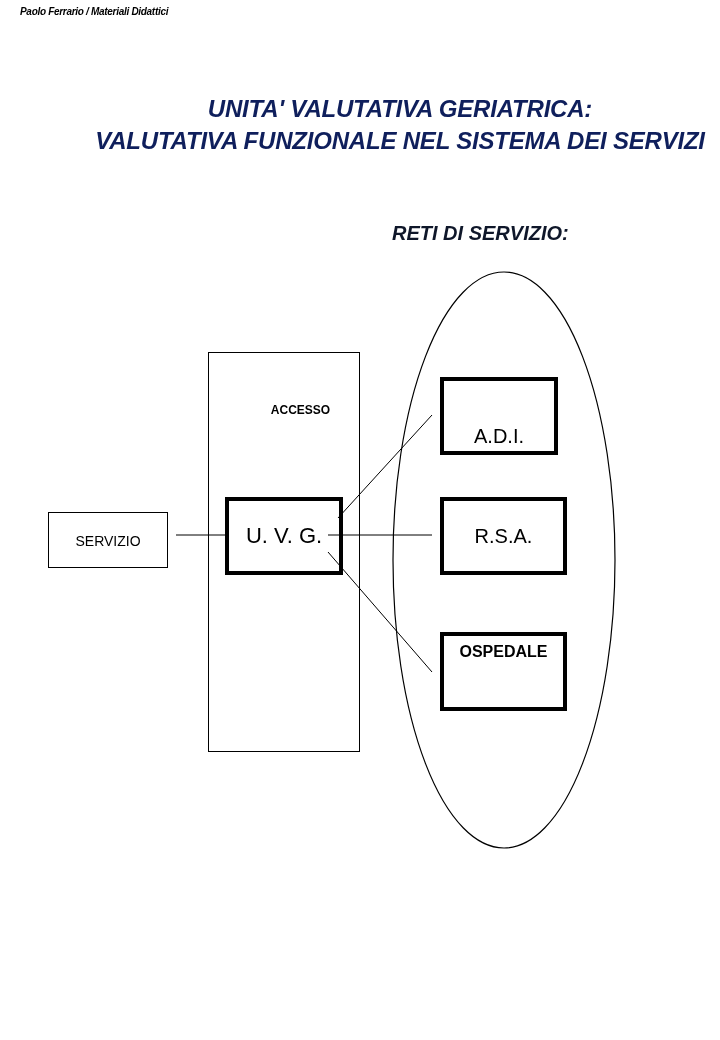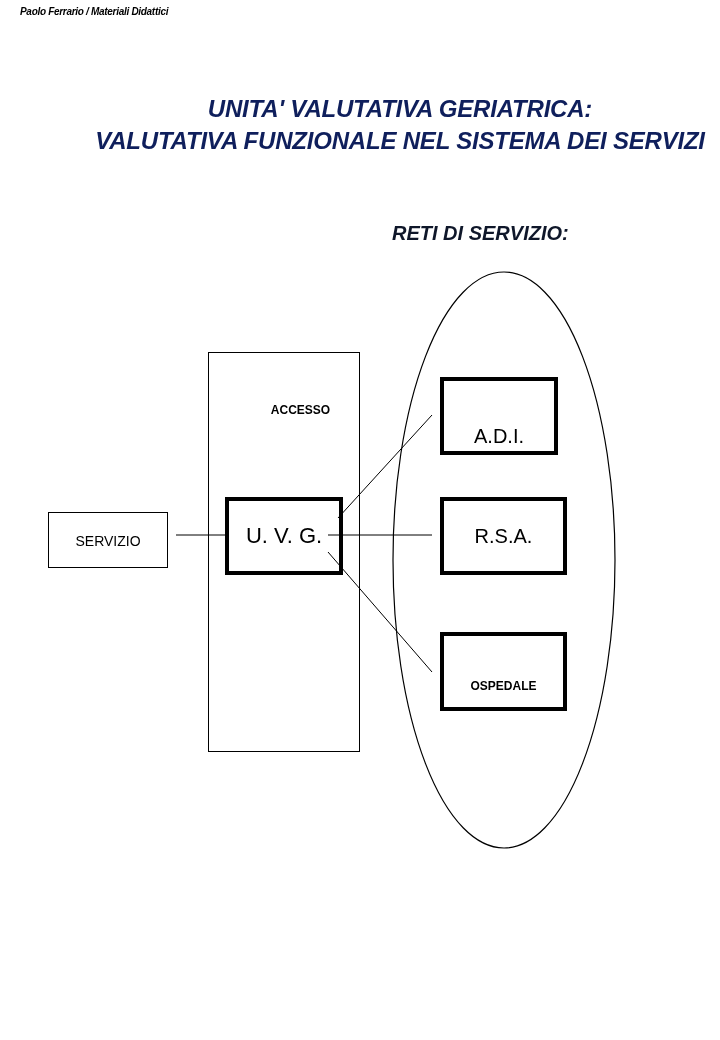--- a/index.html
+++ b/index.html
@@ -39,13 +39,13 @@
   <rect x="442" y="379" width="114" height="74" fill="none" stroke="#000" stroke-width="4"></rect>
   <rect x="442" y="499" width="123" height="74" fill="none" stroke="#000" stroke-width="4"></rect>
   <rect x="442" y="634" width="123" height="75" fill="none" stroke="#000" stroke-width="4"></rect>
 </svg>
 
 <div class="lbl" style="left:49px;top:513px;width:118px;height:55px;font-size:14px;font-weight:normal;">SERVIZIO</div>
 <div class="lbl" style="left:225px;top:398px;width:151px;height:24px;font-size:12px;">ACCESSO</div>
 <div class="lbl" style="left:229px;top:501px;width:110px;height:70px;font-size:22px;font-weight:normal;">U. V. G.</div>
 <div class="lbl" style="left:444px;top:381px;width:110px;height:70px;font-size:20px;font-weight:normal;margin-top:20px;">A.D.I.</div>
 <div class="lbl" style="left:444px;top:501px;width:119px;height:70px;font-size:20px;font-weight:normal;">R.S.A.</div>
-<div class="lbl" style="left:444px;top:640px;width:119px;height:91px;font-size:12px;">OSPEDALE</div>
+<div class="lbl" style="left:444px;top:606px;width:119px;height:91px;font-size:16px;">OSPEDALE</div>
 
 </body></html>

